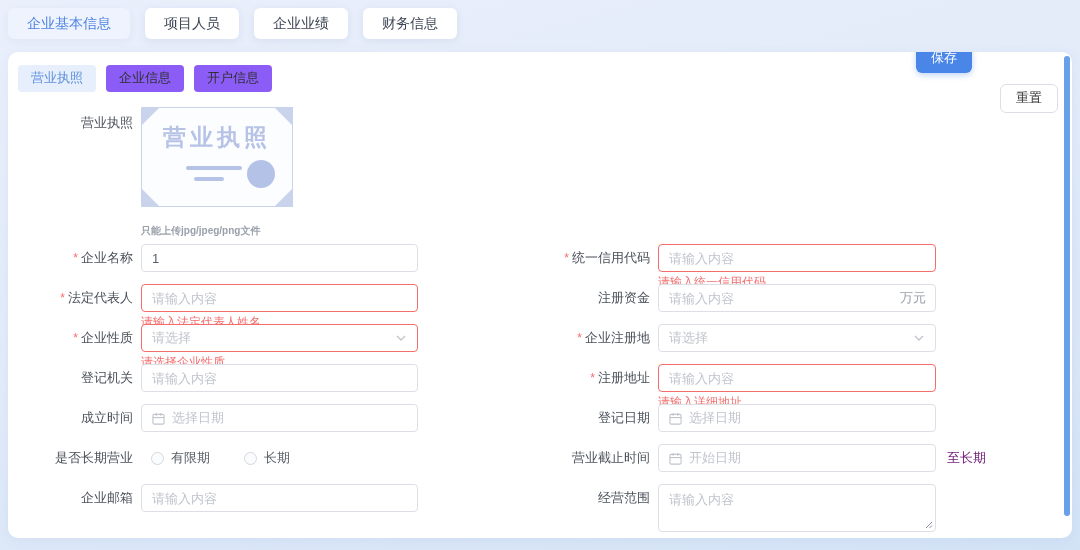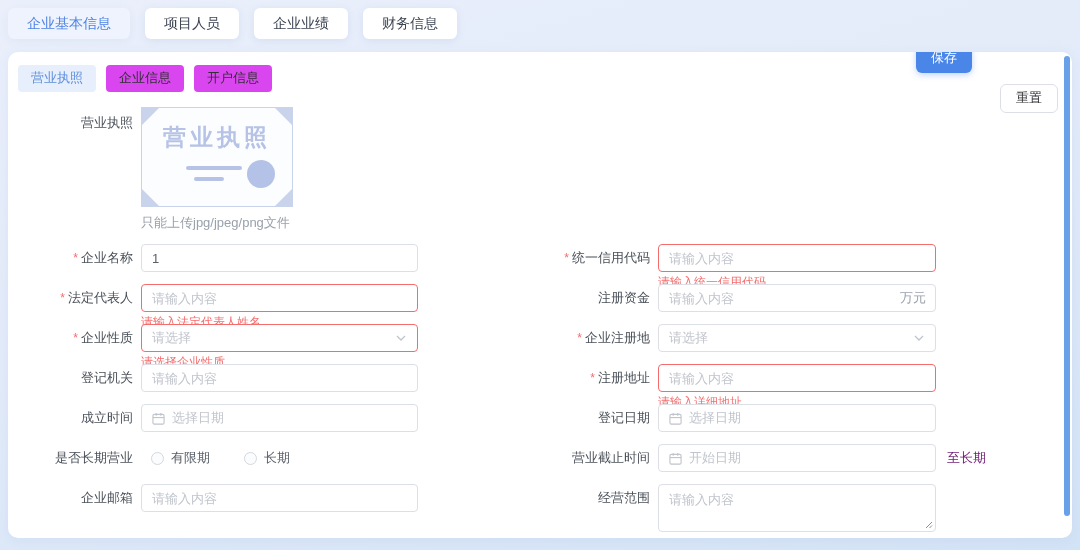--- a/index.html
+++ b/index.html
@@ -20,21 +20,21 @@
   
   .panel {
     position:absolute; left:8px; top:52px; width:1064px; height:486px;
     background:#ffffff; border-radius:10px; box-shadow:0 2px 12px rgba(90,120,180,.07);
     overflow:hidden;
   }
   .panel-header { position:absolute; left:10px; right:14px; top:12px; height:28px;
     display:flex; justify-content:space-between; align-items:center; }
   .sub-tabs { display:flex; gap:10px; }
   .sub-tab { height:27px; padding:0 13px; display:flex; align-items:center; border-radius:4px;
-    font-size:13px; color:#303133; cursor:pointer; background:#d946ef; }
+    font-size:13px; color:#303133; cursor:pointer; background:#8b5cf6; }
   .sub-tab.active { background:#e7effc; color:#5b8edb; }
   .actions { display:flex; gap:28px; }
   .btn { height:29px; padding:0 15px; border-radius:6px; font-size:13px; display:flex;
     align-items:center; cursor:pointer; }
   .btn-primary { background:#4a86e8; color:#ffffff; box-shadow:0 2px 6px rgba(74,134,232,.35); }
   .btn-plain { background:#ffffff; color:#303133; border:1px solid #dcdfe6;margin-top:40px; }
   
   .flabel { width:133px; padding-right:8px; text-align:right; font-size:13px; color:#4a5059;
     font-weight:500; flex:none; line-height:28px; white-space:nowrap; }
   .required::before { content:"*"; color:#f56c6c; margin-right:3px; font-size:12px; }
@@ -42,21 +42,21 @@
   .upload-row { position:absolute; left:0; top:55px; display:flex; align-items:flex-start; }
   .upload-wrap { display:flex; flex-direction:column; }
   .license { width:152px; height:100px; background:#c9d4ec; position:relative; cursor:pointer; }
   .license-inner { position:absolute; inset:1px; background:#fcfdff;
     clip-path:polygon(17px 0,calc(100% - 17px) 0,100% 17px,100% calc(100% - 17px),calc(100% - 17px) 100%,17px 100%,0 calc(100% - 17px),0 17px); }
   .license-text { position:absolute; top:14px; left:0; right:0; text-align:center;
     font-size:23px; font-weight:600; letter-spacing:4px; color:#b6c3e6; }
   .license-line1 { position:absolute; left:44px; top:58px; width:56px; height:4px; background:#b6c3e6; border-radius:2px; }
   .license-line2 { position:absolute; left:52px; top:69px; width:30px; height:4px; background:#b6c3e6; border-radius:2px; }
   .license-seal { position:absolute; left:105px; top:52px; width:28px; height:28px; border-radius:50%; background:#b3c2e6; }
-  .upload-hint { margin-top:7px; font-size:13px; color:#9aa1ab; }
+  .upload-hint { margin-top:17px; font-size:10px; color:#9aa1ab;font-weight:bold; }
   
   .form-cols { position:absolute; left:0; top:192px; width:1064px; }
   .col { position:absolute; top:0; }
   .col-left { left:0; width:480px; }
   .col-right { left:522px; width:542px; }
   .col-right .flabel { width:128px; }
   .row { display:flex; align-items:center; height:28px; margin-bottom:12px; position:relative; }
   .row.top-align { align-items:flex-start; }
   .ctrl { position:relative; width:277px; flex:none; }
   .col-right .ctrl { width:278px; }

